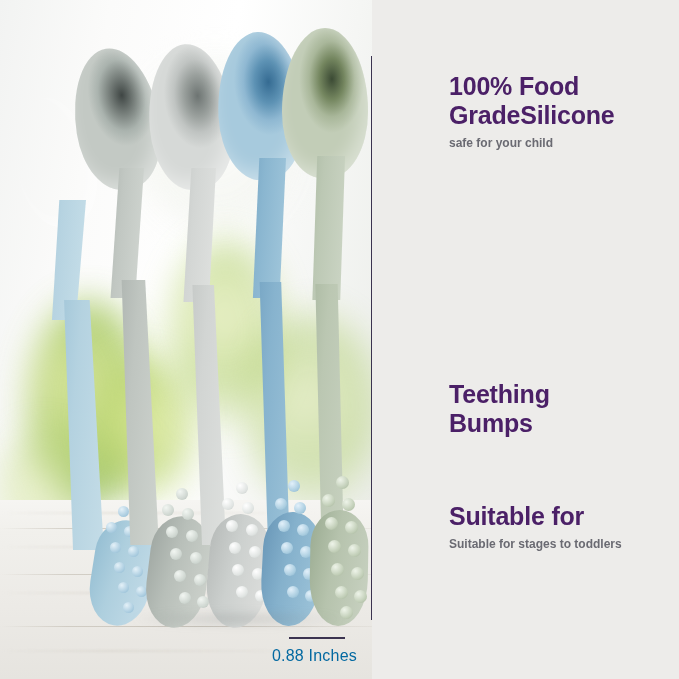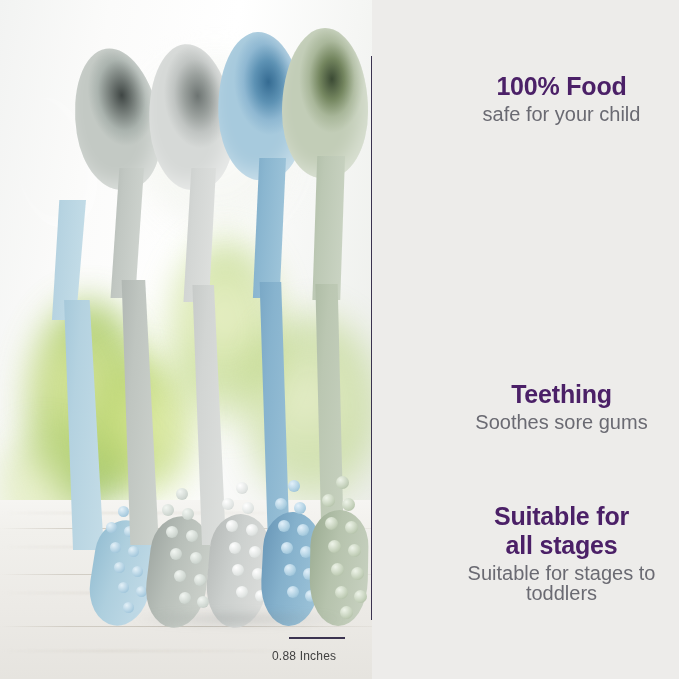--- a/index.html
+++ b/index.html
@@ -121,54 +121,53 @@
   .dim-label {
     position: absolute;
     color: #56525e;
     font-size: 15px;
     line-height: 17px;
     letter-spacing: .2px;
     white-space: pre-line;
   }
   .dim-label-h {
     position: absolute;
-    color: #404040;
-    font-size: 12px;
+    color: #0369a1;
+    font-size: 16px;
     line-height: 20px;
     letter-spacing: .2px;
     white-space: nowrap;
   }
 
   
   .panel {
     position: absolute;
     left: 372px; top: 0;
     width: 307px; height: 679px;
     background: #edecea;
-    text-align: center;
   }
   .feature {
     position: absolute;
     left: 77px;
     width: 225px;
   }
   .feature h2 {
     margin: 0;
     color: #4b2067;
     font-size: 25px;
     line-height: 29px;
     font-weight: bold;
     letter-spacing: -0.2px;
   }
   .feature p {
     margin: 3px 0 0 0;
     color: #6a6a72;
-    font-size: 20px;
+    font-size: 12px;
     line-height: 20px;
-    font-weight: normal;
+    font-weight: bold;
     letter-spacing: 0px;
   }
   .f1 { top: 72px; }
   .f2 { top: 232px; }
   .f3 { top: 380px; }
   .f4 { top: 502px; }
 </style>
 </head>
 <body>
 
@@ -355,32 +354,31 @@
   <div class="dim-label" style="left:379px; top:299px;">6.25
 Inches</div>
 
   <div class="dim-h" style="left:289px; top:637px; width:56px;"></div>
 
   <div class="dim-label-h" style="left:272px; top:646px;">0.88 Inches</div>
 
   <div class="panel">
 
     <div class="feature f1">
-      <h2><span>100% Food</span><br></h2>
+      <h2><span>100% Food</span><br><span>GradeSilicone</span></h2>
       <p>safe for your child</p>
     </div>
 
     <div class="feature f2">
     </div>
 
     <div class="feature f3">
-      <h2><span>Teething</span><br></h2>
-      <p>Soothes sore gums</p>
+      <h2><span>Teething</span><br><span>Bumps</span></h2>
     </div>
 
     <div class="feature f4">
-      <h2><span>Suitable for</span><br><span>all stages</span></h2>
+      <h2><span>Suitable for</span><br></h2>
       <p>Suitable for stages
 to toddlers</p>
     </div>
 
   </div>
 </div>
 
 </body></html>

